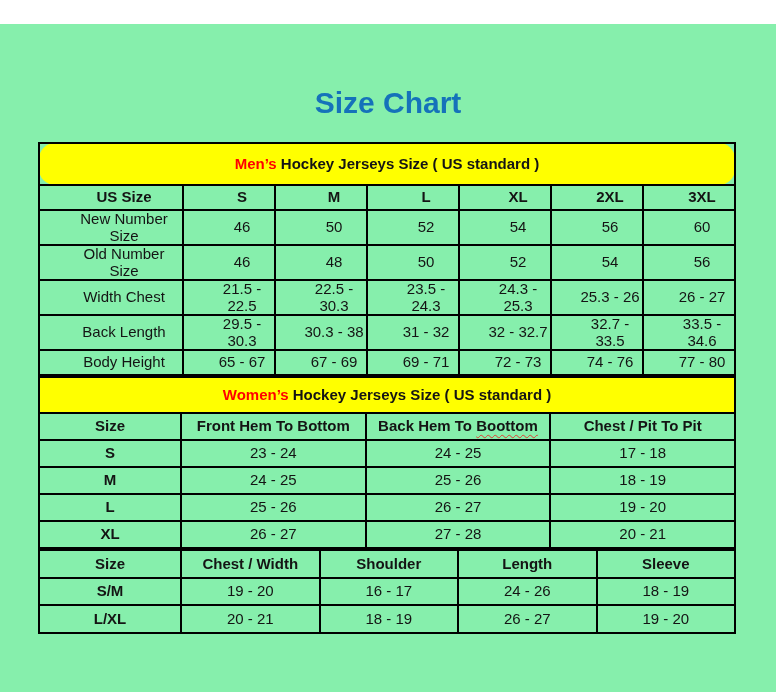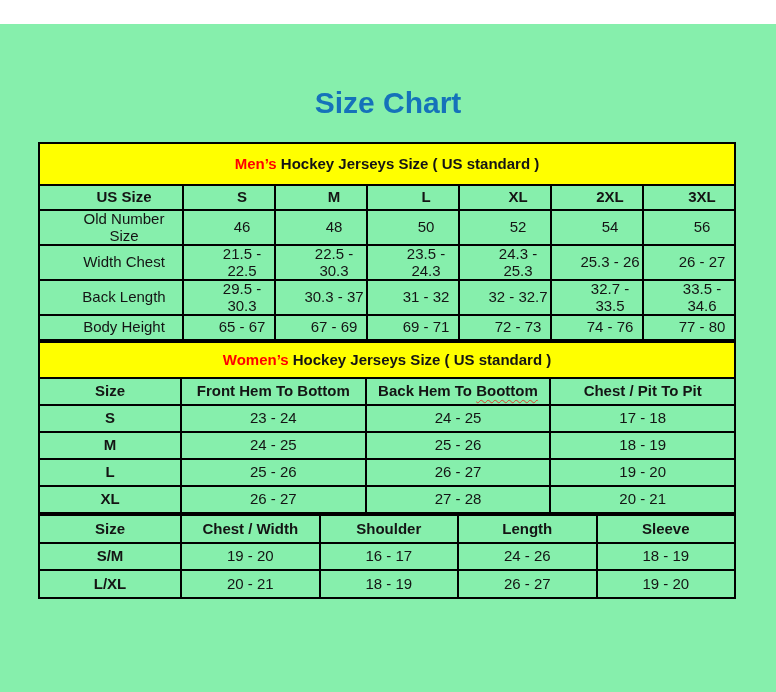--- a/index.html
+++ b/index.html
@@ -55,21 +55,21 @@
   td.row-label { }
   td.bold-label { font-weight: bold; }
   .squiggle {
     text-decoration-line: underline;
     text-decoration-style: wavy;
     text-decoration-color: var(--squiggle-color, #E03C31);
     text-decoration-thickness: 1px;
     text-underline-offset: 3px;
   }
   
-  .t-mens   td.section-cell  { height: 40px; }
+  .t-mens   td.section-cell  { height: 40px; border-radius: 16px; }
   .t-mens   td:not(.section-cell) { height: 23px; padding-left: 28px; }
   .t-womens td.section-cell  { height: 34px; text-align: center; }
   .t-womens td:not(.section-cell) { height: 25px; }
   .t-youth  td.section-cell  { height: 28px; }
   .t-youth  td:not(.section-cell) { height: 25.5px; }
 </style>
 </head>
 <body>
 
 <div class="page">
@@ -92,41 +92,50 @@
           <tr>
             <td class="col-header">US Size</td>
             <td class="col-header">S</td>
             <td class="col-header">M</td>
             <td class="col-header">L</td>
             <td class="col-header">XL</td>
             <td class="col-header">2XL</td>
             <td class="col-header">3XL</td>
           </tr>
           <tr>
+            <td class="row-label">New Number Size</td>
+            <td>46</td>
+            <td>50</td>
+            <td>52</td>
+            <td>54</td>
+            <td>56</td>
+            <td>60</td>
+          </tr>
+          <tr>
             <td class="row-label">Old Number Size</td>
             <td>46</td>
             <td>48</td>
             <td>50</td>
             <td>52</td>
             <td>54</td>
             <td>56</td>
           </tr>
           <tr>
             <td class="row-label">Width Chest</td>
             <td>21.5 - 22.5</td>
             <td>22.5 - 30.3</td>
             <td>23.5 - 24.3</td>
             <td>24.3 - 25.3</td>
             <td>25.3 - 26</td>
             <td>26 - 27</td>
           </tr>
           <tr>
             <td class="row-label">Back Length</td>
             <td>29.5 - 30.3</td>
-            <td>30.3 - 37</td>
+            <td>30.3 - 38</td>
             <td>31 - 32</td>
             <td>32 - 32.7</td>
             <td>32.7 - 33.5</td>
             <td>33.5 - 34.6</td>
           </tr>
           <tr>
             <td class="row-label">Body Height</td>
             <td>65 - 67</td>
             <td>67 - 69</td>
             <td>69 - 71</td>

